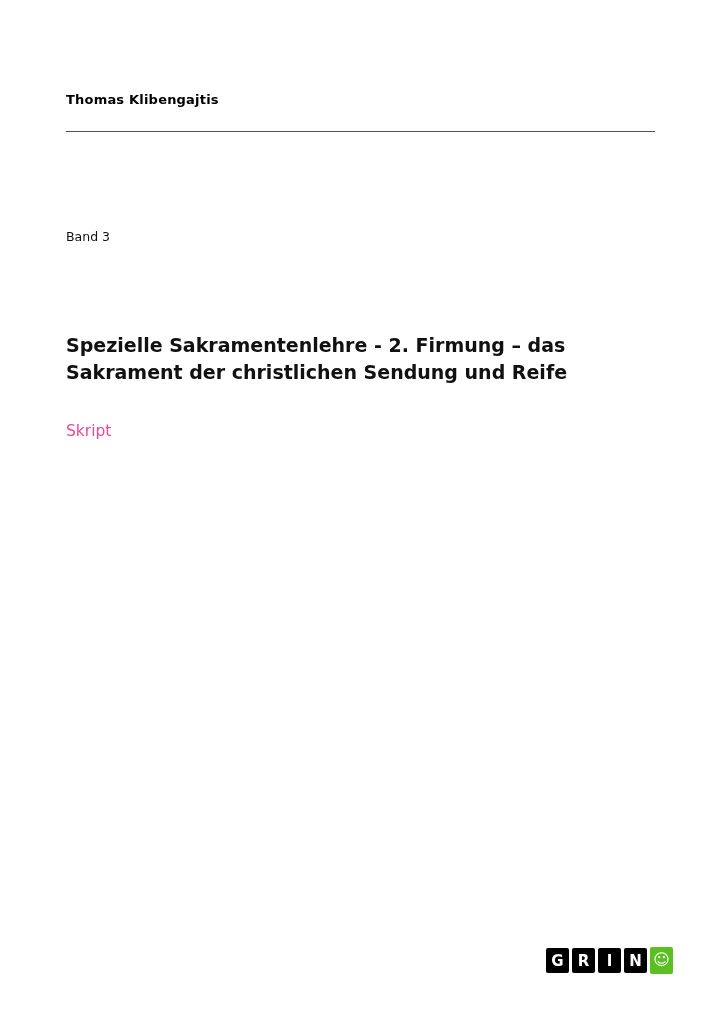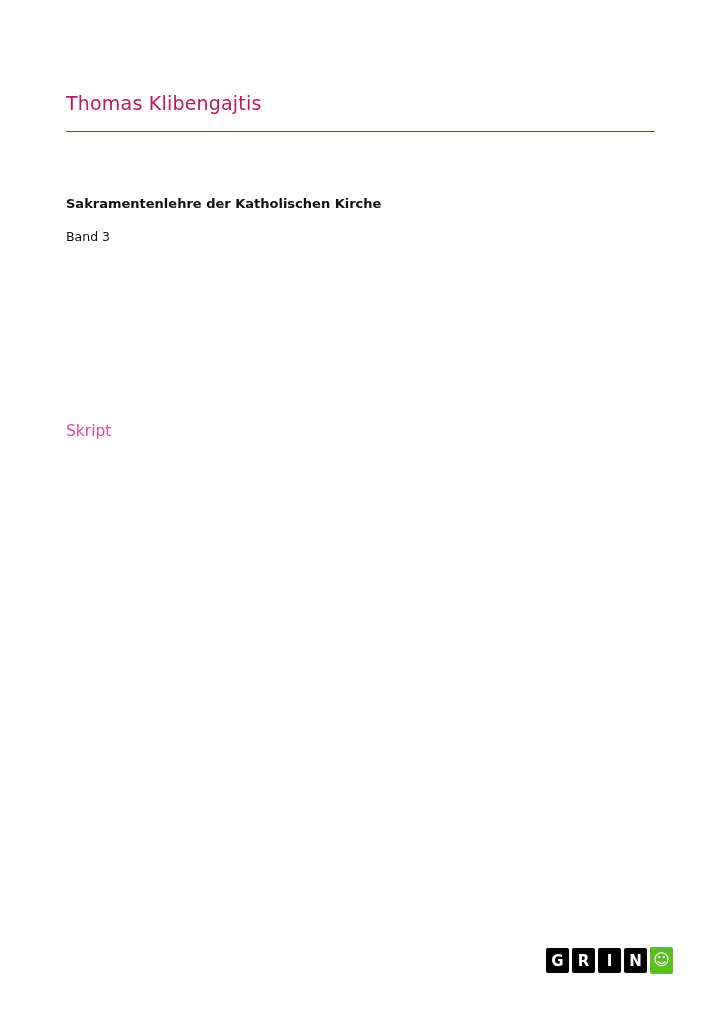--- a/index.html
+++ b/index.html
@@ -18,24 +18,24 @@
     position: relative;
     width: 721px;
     height: 1020px;
     box-sizing: border-box;
     padding: 0 66px;
   }
   .author {
     position: absolute;
     left: 66px;
     top: 92px;
-    font-size: 19px;
-    font-weight: normal;
+    font-size: 13px;
+    font-weight: bold;
     letter-spacing: 0.2px;
-    color: #be185d;
+    color: #000000;
   }
   .rule {
     position: absolute;
     left: 66px;
     top: 131px;
     width: 589px;
     height: 0;
     border-top: 1.3px solid #4a4a9c;
   }
   .series-title {
@@ -101,24 +101,24 @@
 </style>
 </head>
 <body>
 
 <div class="page">
 
   <div class="author">Thomas Klibengajtis</div>
 
   <div class="rule"></div>
 
-  <div class="series-title">Sakramentenlehre der Katholischen Kirche</div>
 
   <div class="series-volume">Band 3</div>
 
+  <div class="main-title">Spezielle Sakramentenlehre - 2. Firmung – das Sakrament der christlichen Sendung und Reife</div>
 
   <div class="doc-type">Skript</div>
 
   <div class="logo">
     <div class="logo-box">G</div>
     <div class="logo-box">R</div>
     <div class="logo-box">I</div>
     <div class="logo-box">N</div>
     <div class="logo-box smiley">☺</div>
   </div>

